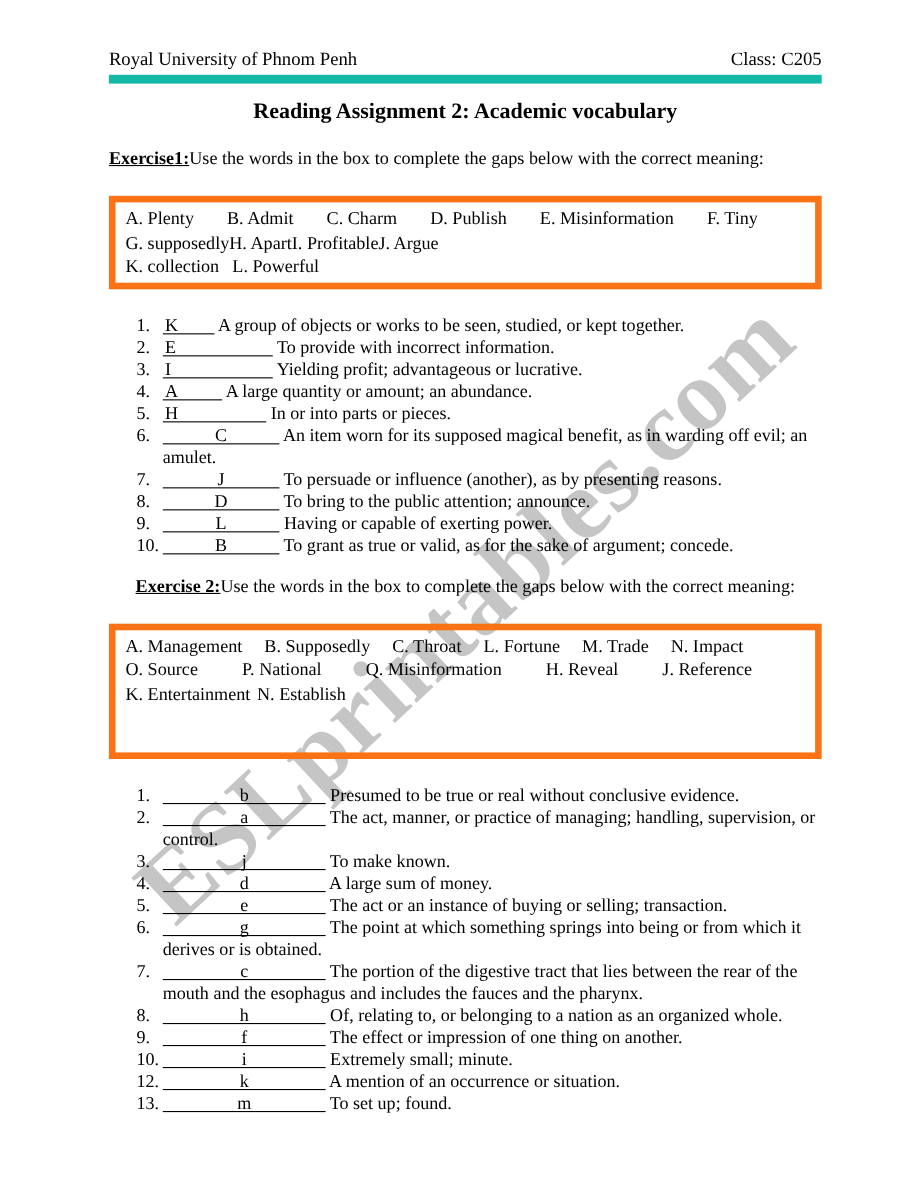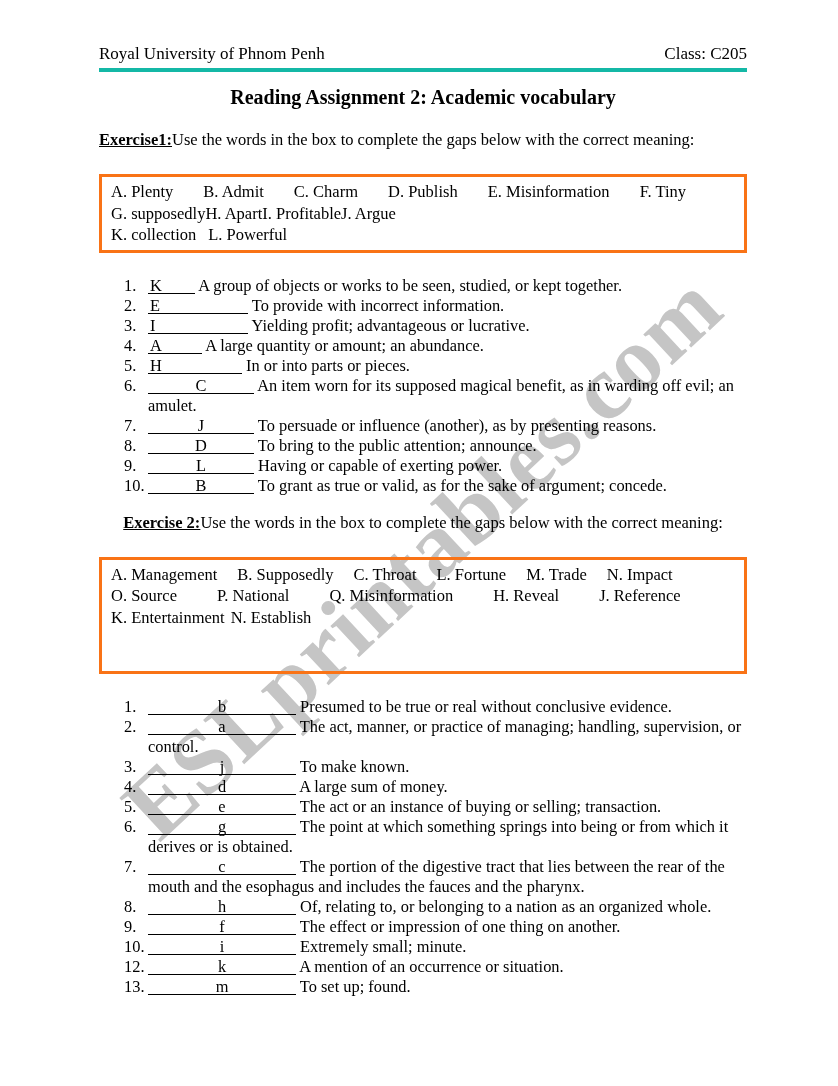--- a/index.html
+++ b/index.html
@@ -4,26 +4,26 @@
 <style>
   html,body{margin:0;padding:0;background:#ffffff;}
   .page{position:relative;width:838px;height:1086px;background:#fff;overflow:hidden;
         font-family:"Liberation Serif",serif;color:#000;}
   .watermark{position:absolute;left:422px;top:556px;
         transform:translate(-50%,-50%) rotate(-43deg);
         font-size:92px;font-weight:bold;letter-spacing:1px;
         white-space:nowrap;z-index:0;user-select:none;}
   .content{position:absolute;left:99px;top:0;width:648px;z-index:1;}
   .header{display:flex;justify-content:space-between;align-items:baseline;
-        padding-top:44px;padding-bottom:4px;border-bottom:4px solid #14b8a6;font-size:17px;}
+        padding-top:44px;padding-bottom:4px;border-bottom:8px solid #14b8a6;font-size:17px;}
   .title{font-size:20px;font-weight:bold;text-align:center;margin:14px 0 0 0;}
   .exline{margin:21px 0 0 0;font-size:16.5px;}
   .exline.second{margin-top:17px;text-align:center;}
   .exhead{font-weight:bold;text-decoration:underline;margin-right:0;}
-  .wordbox{border:3px solid #f97316;margin-top:24px;padding:4px 9px;
+  .wordbox{border:6px solid #f97316;margin-top:24px;padding:4px 9px;
         font-size:16.5px;line-height:21.5px;}
   .wordbox .wrow{display:flex;flex-wrap:nowrap;}
   .box1 .r0{gap:30px;} .box1 .r1{} .box1 .r2{gap:12px;text-align:center;}
   .box2 .r0{gap:20px;} .box2 .r1{gap:40px;} .box2 .r2{gap:6px;}
   .box2{height:103px;}
   .qlist{margin-top:23px;font-size:16.4px;line-height:20px;}
   .q{position:relative;padding-left:49px;}
   .q .num{position:absolute;left:25px;top:0;}
   .blank{display:inline-block;border-bottom:1px solid #000;height:15px;line-height:15px;}
   .blank.left{text-align:left;padding-left:2px;}

